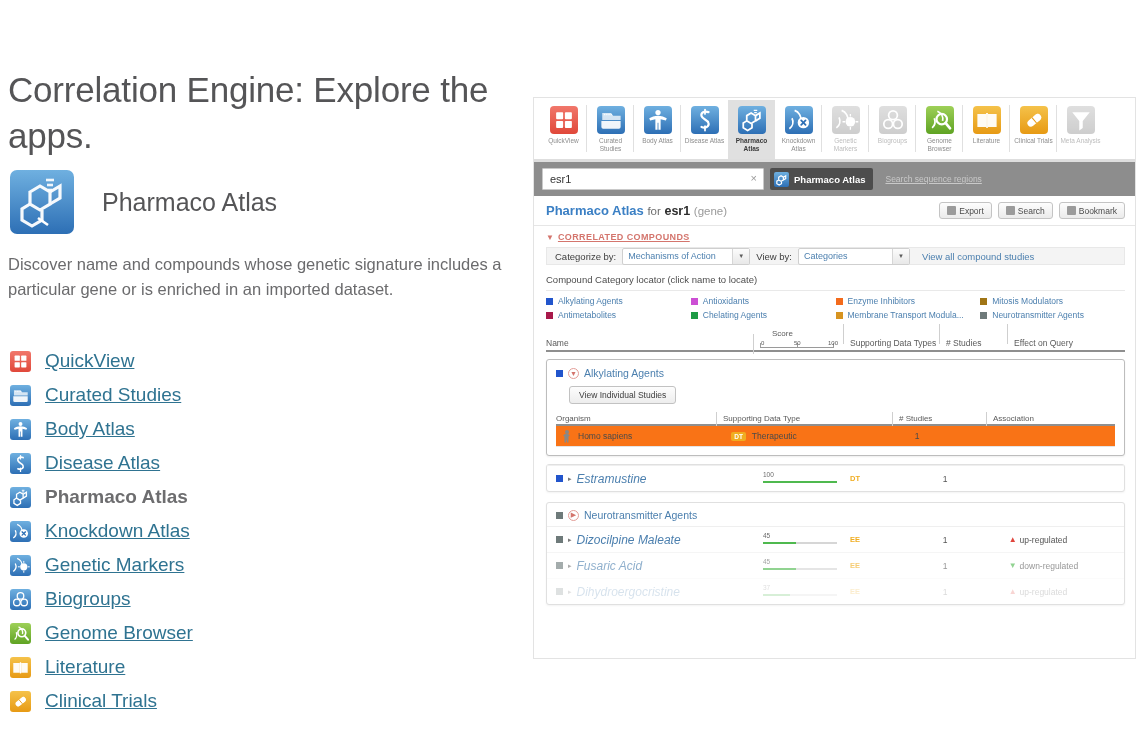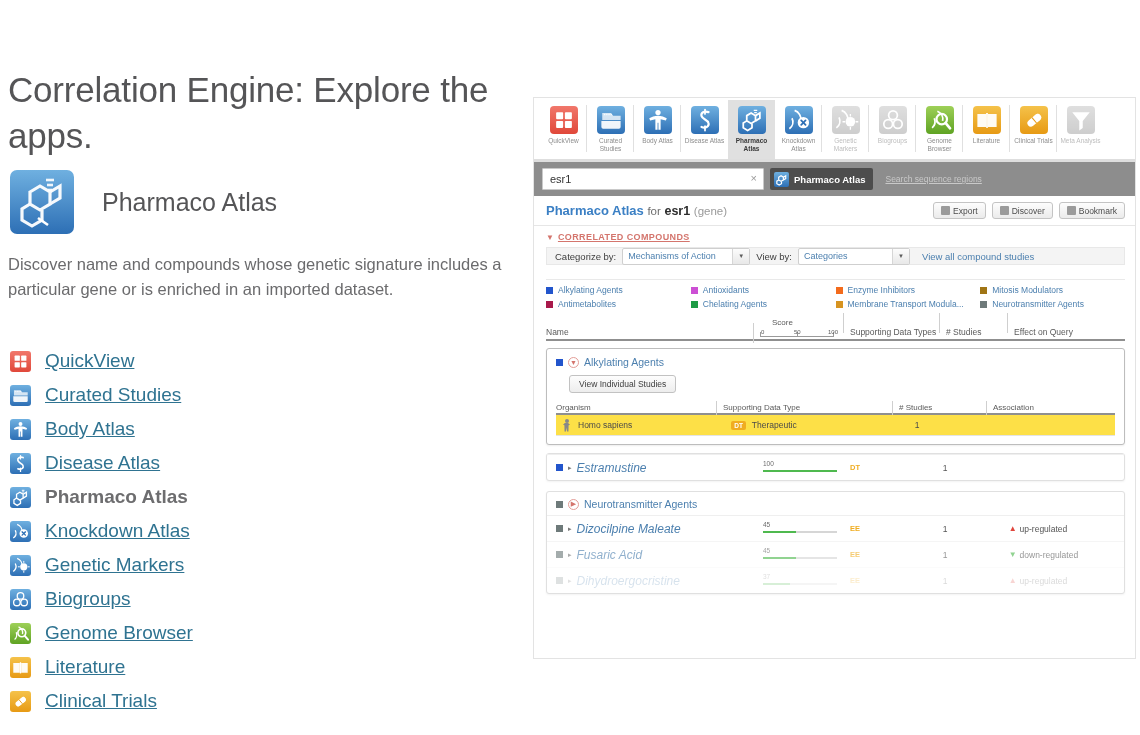--- a/index.html
+++ b/index.html
@@ -218,21 +218,21 @@
   .sub-th.sep::before {
     content: ""; position: absolute; left: -7px; top: -2px;
     width: 1px; height: 14px; background: #cfcfcf;
   }
   .sc-org { width: 167px; }
   .sc-sdt { width: 176px; }
   .sc-stud { width: 94px; }
   .sc-assoc { width: 100px; }
   .sub-row {
     display: flex; align-items: center; height: 21px;
-    background: #fde047; border-bottom: 1px solid #e4e4e4; gap: 20px;
+    background: #f97316; border-bottom: 1px solid #e4e4e4; gap: 20px;
   }
   .sub-cell { font-size: 8.5px; color: #4a4a4a; display: flex; align-items: center; }
   .person { width: 7px; height: 13px; margin: 0 8px 0 7px; position: relative; }
   .person .hd { position: absolute; left: 1.5px; top: 0; width: 4px; height: 4px; border-radius: 50%; background: #888; }
   .person .bd { position: absolute; left: 0; top: 4px; width: 7px; height: 9px; background: #888;
                 clip-path: polygon(35% 0,65% 0,100% 25%,80% 30%,78% 100%,58% 100%,50% 55%,42% 100%,22% 100%,20% 30%,0 25%); }
   .dt-badge {
     display: inline-block; background: #f0ad21; color: #fff;
     font-size: 6.5px; font-weight: bold; padding: 1px 3px;
     border-radius: 2px; margin-right: 6px;
@@ -659,21 +659,21 @@
         <span class="gq">esr1</span>
         <span class="typ">(gene)</span>
       </div>
       <div class="res-actions" id="res-actions">
           <div class="act-btn">
             <span class="gi"></span>
             <span>Export</span>
           </div>
           <div class="act-btn">
             <span class="gi"></span>
-            <span>Discover</span>
+            <span>Search</span>
           </div>
           <div class="act-btn">
             <span class="gi"></span>
             <span>Bookmark</span>
           </div>
         </div>
     </div>
 
     <div class="cc-wrap">
       <div class="cc-head">
@@ -689,20 +689,21 @@
         <span class="lab">View by:</span>
         <span class="sel narrow">
           <span class="txt">Categories</span>
           <span class="arw">▼</span>
         </span>
         <span class="cc-link">View all compound studies</span>
       </div>
     </div>
 
     <div class="loc-wrap">
+      <div class="loc-title">Compound Category locator (click name to locate)</div>
       <div class="loc-grid" id="loc-grid">
           <div class="loc-item">
             <span class="loc-sw" style="background:#2255cc"></span>
             <span class="loc-lbl">Alkylating Agents</span>
           </div>
           <div class="loc-item">
             <span class="loc-sw" style="background:#cc4fd4"></span>
             <span class="loc-lbl">Antioxidants</span>
           </div>
           <div class="loc-item">

